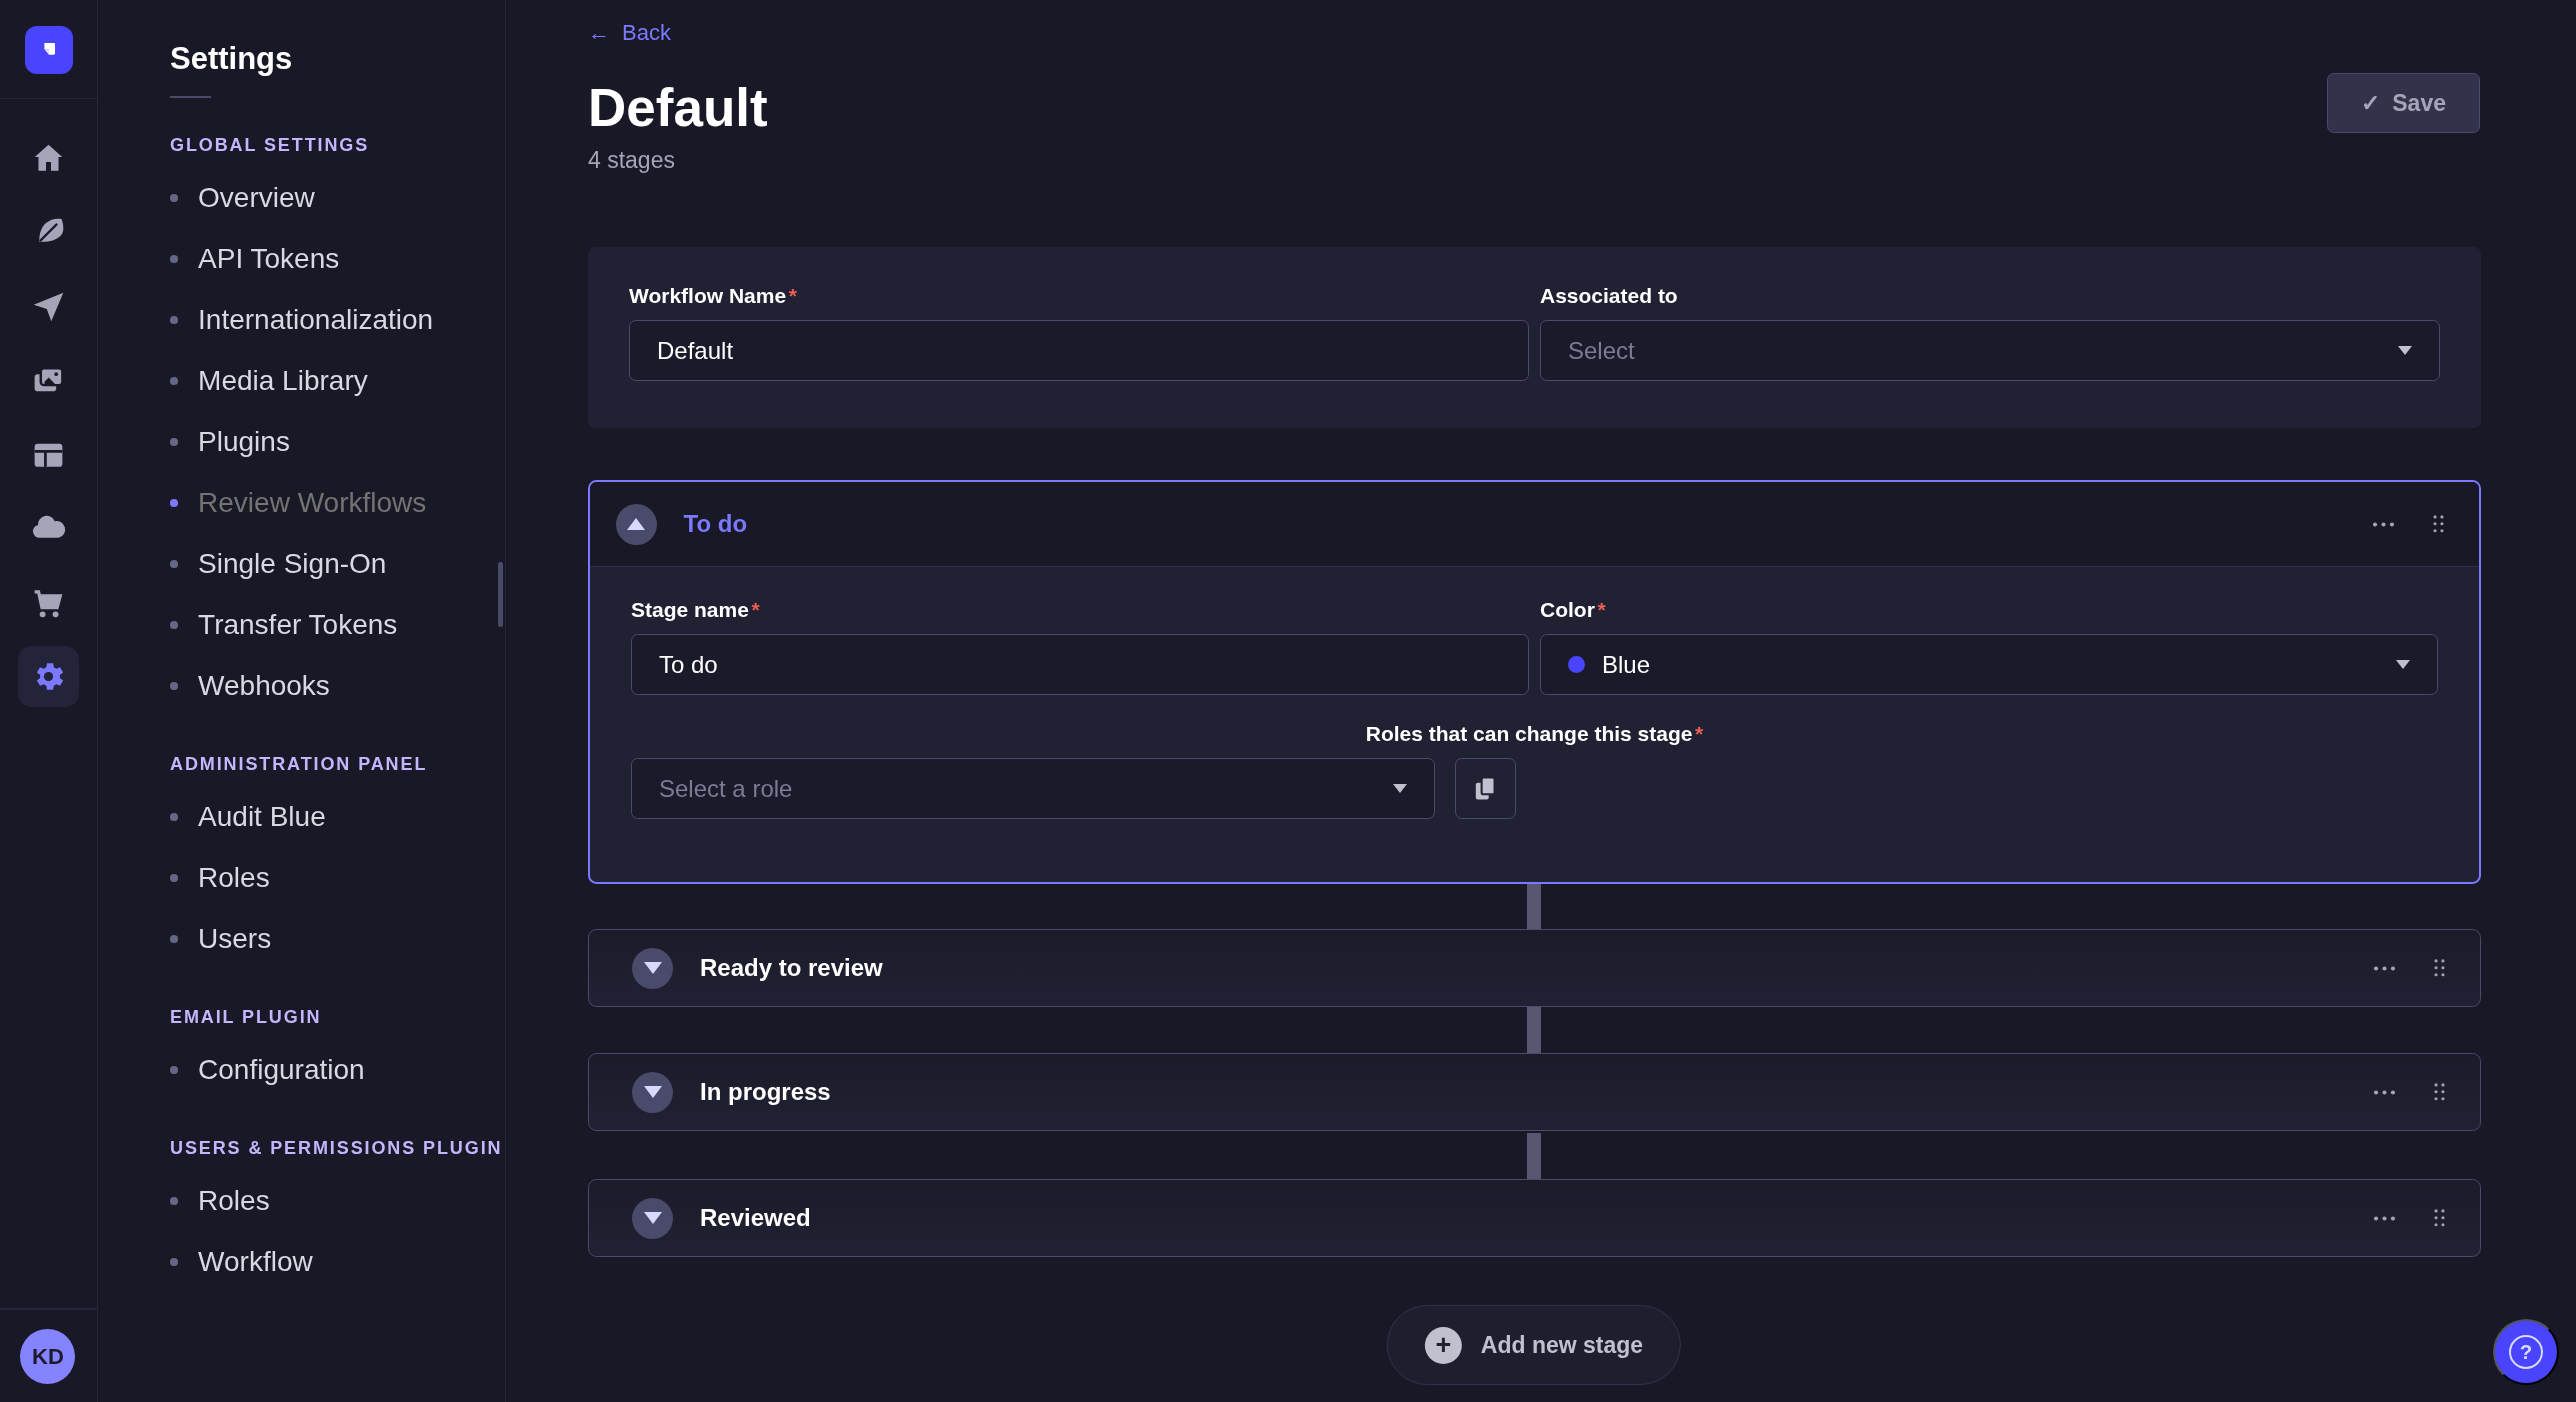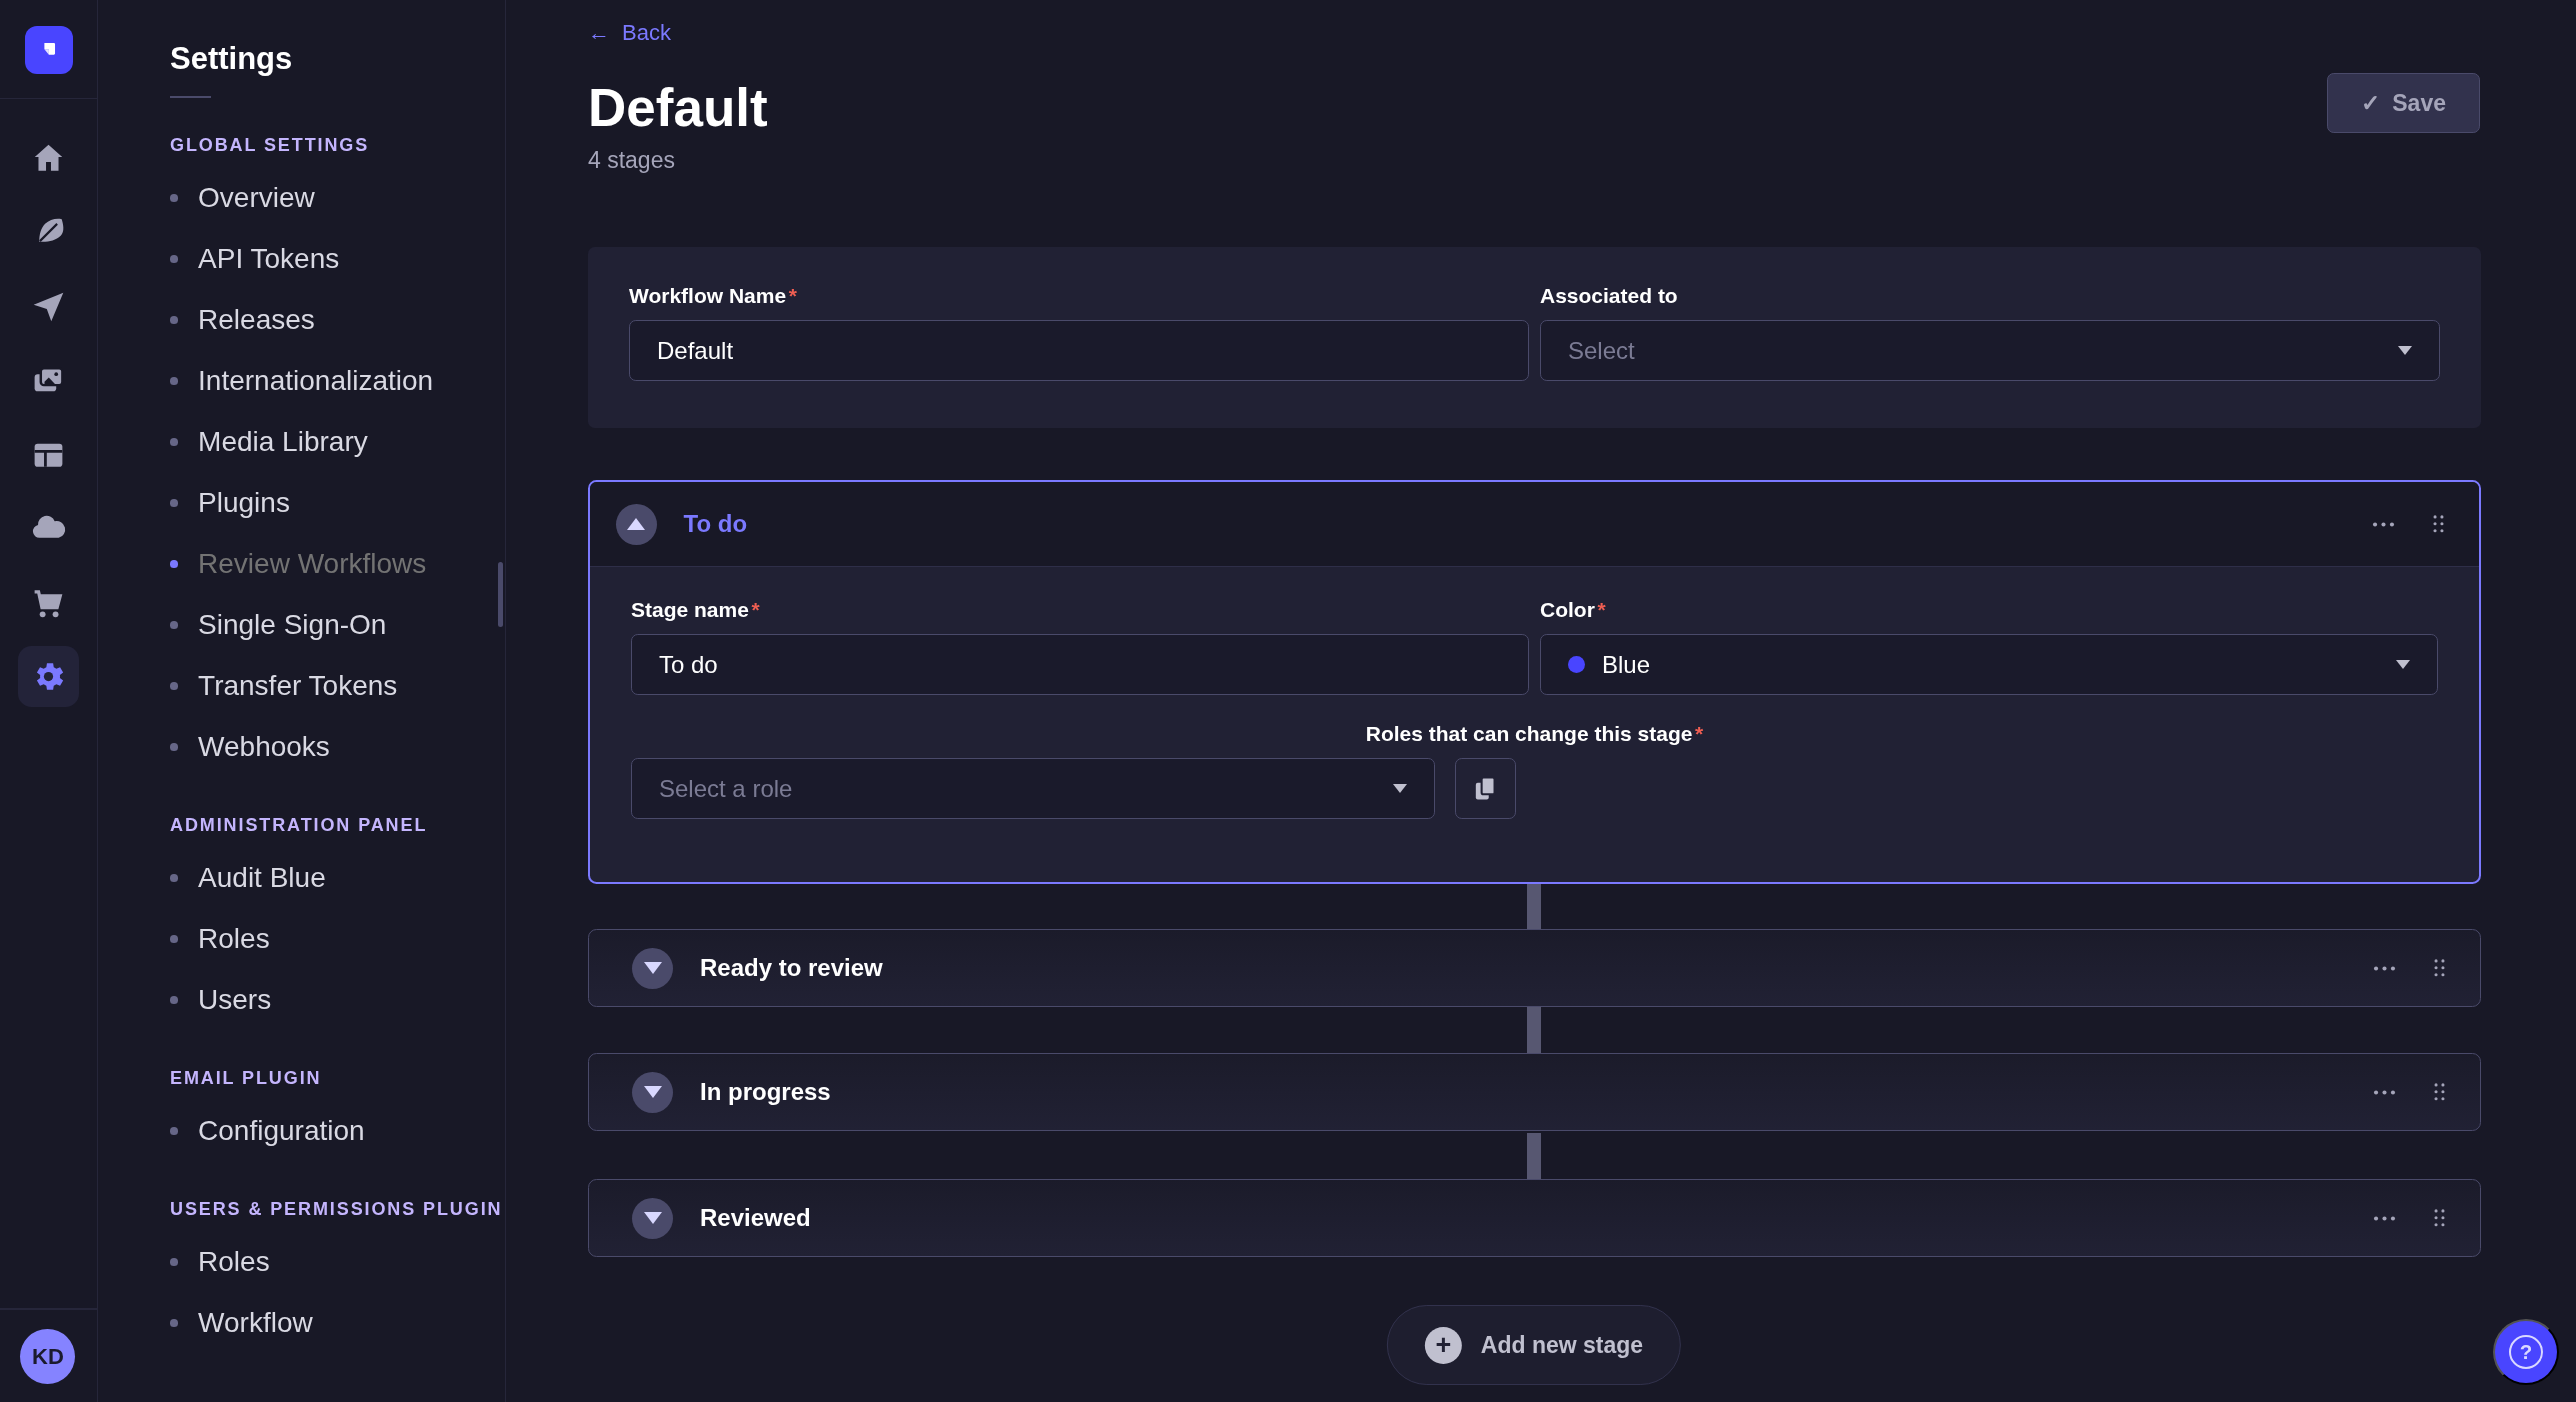--- a/index.html
+++ b/index.html
@@ -194,24 +194,20 @@
       <div class="nav-item">
           <span class="nav-bullet"></span>
           <span class="nav-label">Overview</span>
         </div>
       <div class="nav-item">
           <span class="nav-bullet"></span>
           <span class="nav-label">API Tokens</span>
         </div>
       <div class="nav-item">
           <span class="nav-bullet"></span>
-          <span class="nav-label">Releases</span>
-        </div>
-      <div class="nav-item">
-          <span class="nav-bullet"></span>
           <span class="nav-label">Internationalization</span>
         </div>
       <div class="nav-item">
           <span class="nav-bullet"></span>
           <span class="nav-label">Media Library</span>
         </div>
       <div class="nav-item">
           <span class="nav-bullet"></span>
           <span class="nav-label">Plugins</span>
         </div>

